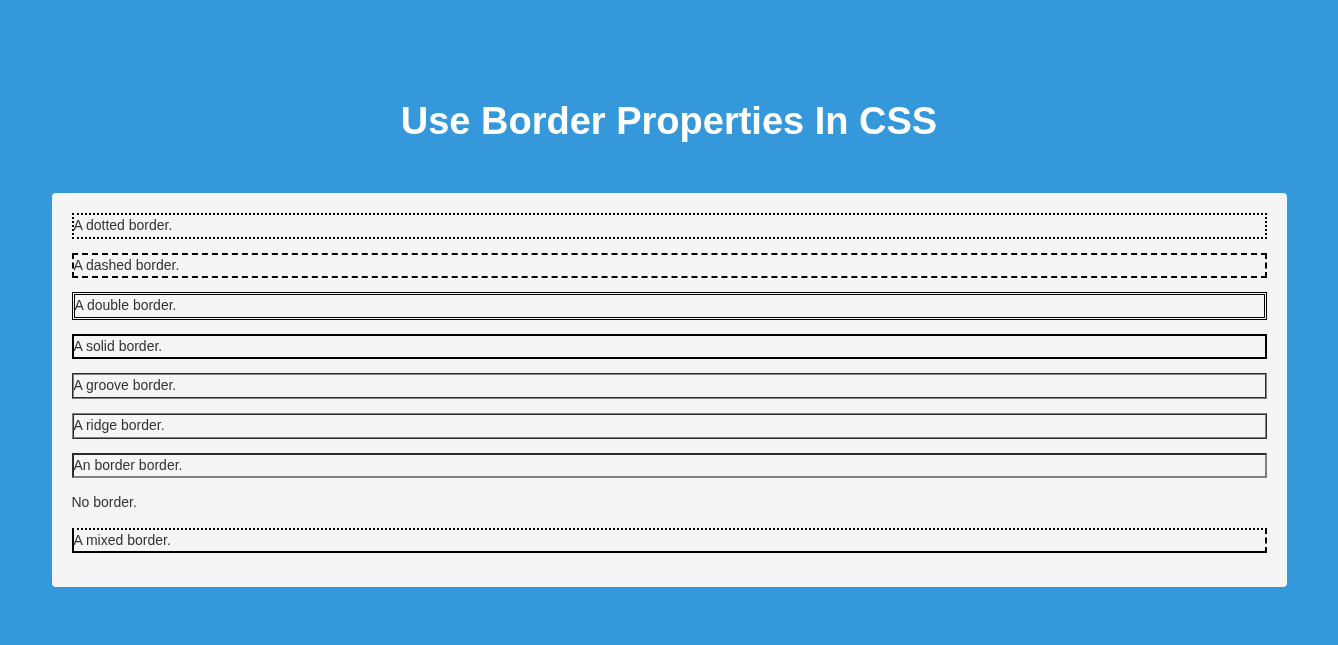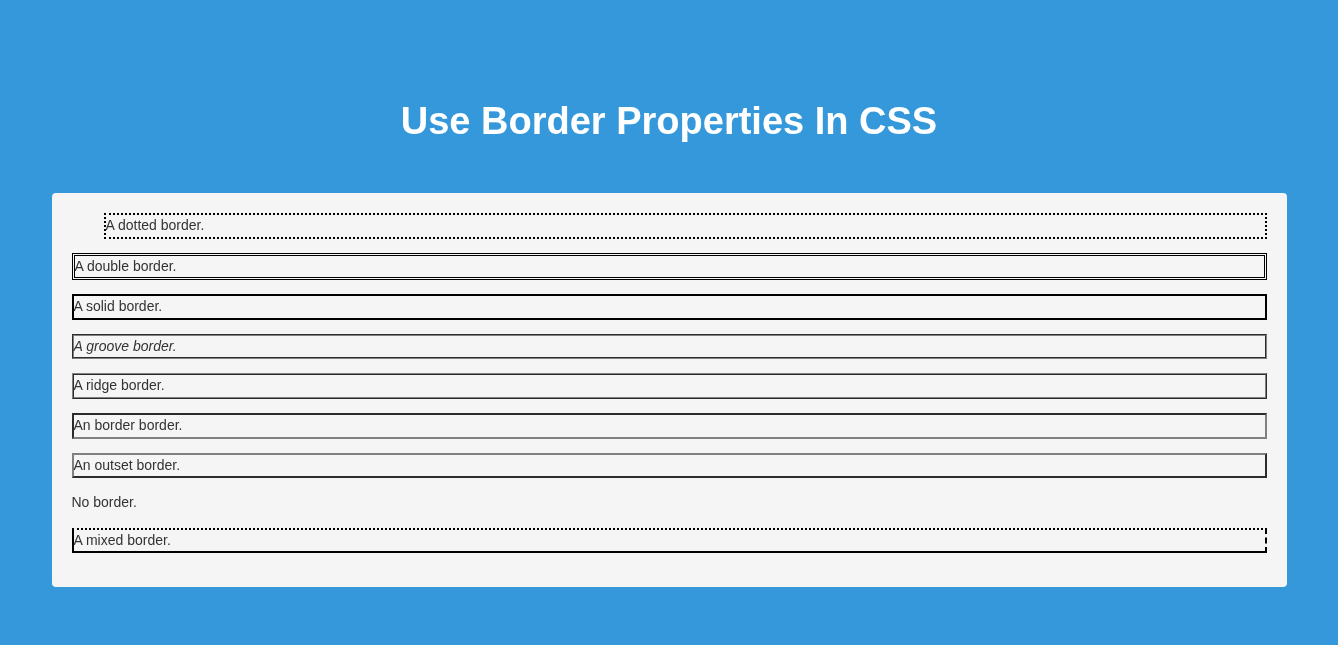--- a/index.html
+++ b/index.html
@@ -31,34 +31,32 @@
     }
     .border-item {
       font-size: 14px;
       color: #333333;
       margin-bottom: 14px;
       padding: 1px 0;
       line-height: 1.4;
     }
     .dotted {
       border: 2px dotted #000000;
-      margin-left: 32px;
     }
     .dashed {
       border: 2px dashed #000000;
     }
     .solid {
       border: 2px solid #000000;
     }
     .double {
       border: 3px double #000000;
     }
     .groove {
       border: 2px groove #808080;
-      font-style: italic;
     }
     .ridge {
       border: 2px ridge #808080;
     }
     .inset {
       border: 2px inset #808080;
     }
     .outset {
       border: 2px outset #808080;
     }
@@ -72,21 +70,21 @@
       border-left: 2px double #000000;
     }
   </style>
 </head>
 <body>
 
 <h1 class="title">Use Border Properties In CSS</h1>
 
 <div class="panel">
   <div class="border-item dotted">A dotted border.</div>
+  <div class="border-item dashed">A dashed border.</div>
   <div class="border-item double">A double border.</div>
   <div class="border-item solid">A solid border.</div>
   <div class="border-item groove">A groove border.</div>
   <div class="border-item ridge">A ridge border.</div>
   <div class="border-item inset">An border border.</div>
-  <div class="border-item outset">An outset border.</div>
   <div class="border-item none">No border.</div>
   <div class="border-item mixed">A mixed border.</div>
 </div>
 
 </body></html>

